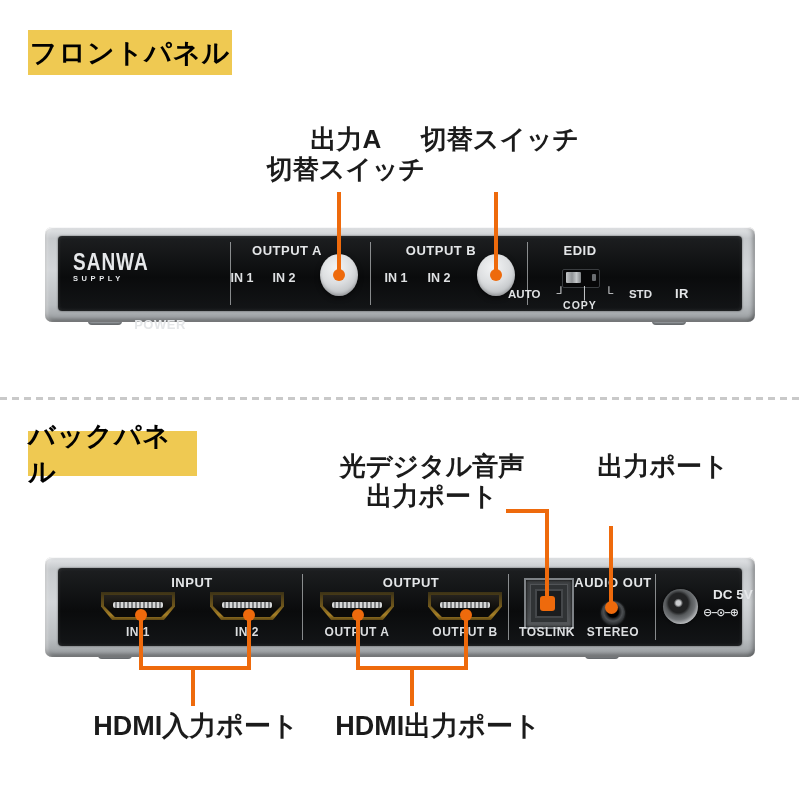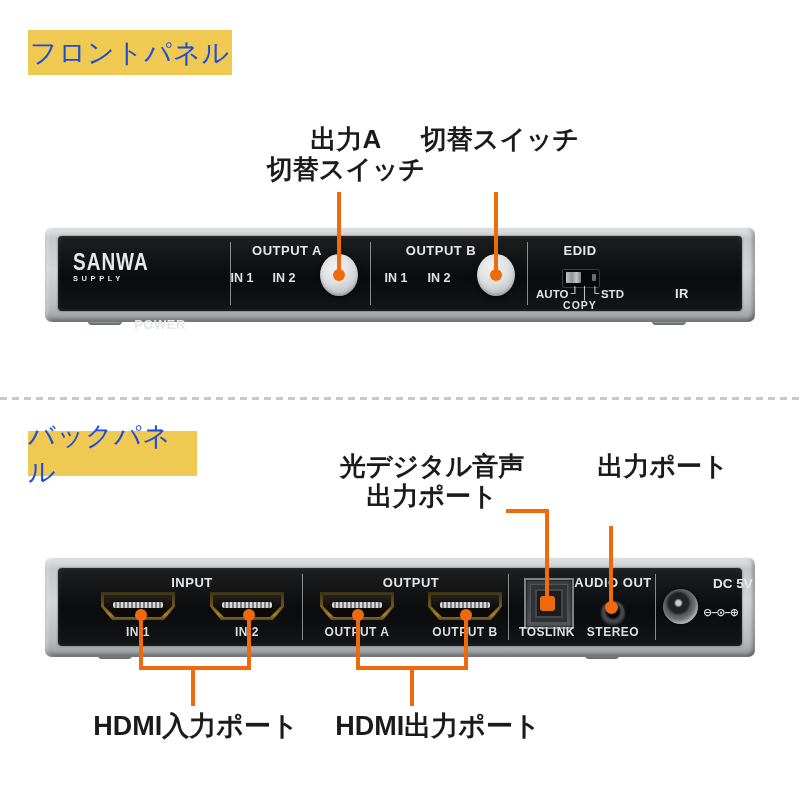--- a/index.html
+++ b/index.html
@@ -1,20 +1,20 @@
 <!DOCTYPE html>
 <html><head>
 <meta charset="utf-8">
 <style>
   html,body{margin:0;padding:0;background:#fff;}
   .page{position:relative;width:800px;height:800px;background:#ffffff;overflow:hidden;
         font-family:"Liberation Sans","DejaVu Sans",sans-serif;color:#1b1b1b;}
 
   
-  .sec-label{position:absolute;background:#EFC952;color:#1d4ed8;font-weight:normal;font-size:27px;
+  .sec-label{position:absolute;background:#EFC952;color:#000000;font-weight:bold;font-size:27px;
              display:flex;align-items:center;justify-content:center;letter-spacing:1px;}
 
   
   .ann{position:absolute;text-align:center;font-weight:bold;font-size:26px;line-height:30px;color:#1b1b1b;}
 
   
   .oline{position:absolute;background:#EE6A0C;}
   .odot{position:absolute;background:#EE6A0C;border-radius:50%;}
   .osq{position:absolute;background:#EE6A0C;border-radius:3px;}
 
@@ -43,21 +43,21 @@
   
   .pbtn{position:absolute;top:18px;width:38px;height:42px;border-radius:50%;
         background:radial-gradient(circle at 42% 32%,#f3f4f5 0%,#dcdee0 45%,#bfc2c5 75%,#a9adb0 100%);
         box-shadow:0 2px 5px rgba(0,0,0,.55),inset 0 -2px 3px rgba(0,0,0,.2);}
 
   
   .eswitch{position:absolute;top:33px;width:36px;height:17px;background:#070708;border:1px solid #3a3d40;border-radius:2px;}
   .eknob{position:absolute;left:3px;top:2px;width:15px;height:11px;border-radius:1px;
          background:linear-gradient(90deg,#c3c6c8,#8f9295 40%,#c3c6c8 70%,#7f8285);}
   .enotch{position:absolute;right:3px;top:4px;width:4px;height:7px;background:#6a6d70;border-radius:1px;}
-  .emarks{position:absolute;top:52px;display:flex;align-items:flex-start;justify-content:center;gap:2px;
+  .emarks{position:absolute;top:52px;display:flex;align-items:flex-start;justify-content:center;gap:16px;
           font-size:11.5px;font-weight:bold;color:#dfe1e3;white-space:nowrap;}
   .emk{font-size:12px;line-height:11px;}
   .ecopy{position:absolute;top:63px;width:100px;text-align:center;font-size:10.5px;font-weight:bold;color:#dfe1e3;letter-spacing:1px;}
 
   
   .hdmi{position:absolute;top:24px;width:74px;height:28px;}
   .hdmi-shell{position:absolute;inset:0;clip-path:polygon(0 0,100% 0,100% 52%,85% 100%,15% 100%,0 52%);
               background:linear-gradient(180deg,#3c3216,#6e561c 50%,#a57f26 82%,#5e4713 100%);}
   .hdmi-in{position:absolute;inset:3px;clip-path:polygon(0 0,100% 0,100% 50%,84% 100%,16% 100%,0 50%);
            background:linear-gradient(180deg,#26231e,#0b0a08 70%);}
@@ -210,21 +210,21 @@
       </div>
       <div class="port-label" style="left:439px;">TOSLINK</div>
 
       <div class="face-title" style="left:505px;width:100px;">AUDIO OUT</div>
       <div class="jack" style="left:543px;top:33px;"></div>
       <div class="port-label" style="left:505px;">STEREO</div>
 
       <div class="vdiv" style="left:597px;"></div>
 
       <div class="dc" style="left:605px;top:21px;"></div>
-      <div class="dc-text" style="left:645px;top:8px;padding-left:10px;">DC 5V</div>
+      <div class="dc-text" style="left:645px;top:19px;padding-left:10px;">DC 5V</div>
       <div class="dc-pol" style="left:645px;top:38px;">⊖–⊙–⊕</div>
     </div>
   </div>
 
   <div class="oline" style="left:506px;top:509px;width:42px;height:4px;z-index:3;"></div>
   <div class="oline" style="left:545px;top:509px;width:4px;height:92px;z-index:3;"></div>
   <div class="osq" style="left:540px;top:596px;width:15px;height:15px;z-index:3;"></div>
   <div class="oline" style="left:609px;top:526px;width:4px;height:80px;z-index:3;"></div>
   <div class="odot" style="left:605px;top:601px;width:13px;height:13px;z-index:3;"></div>
 

